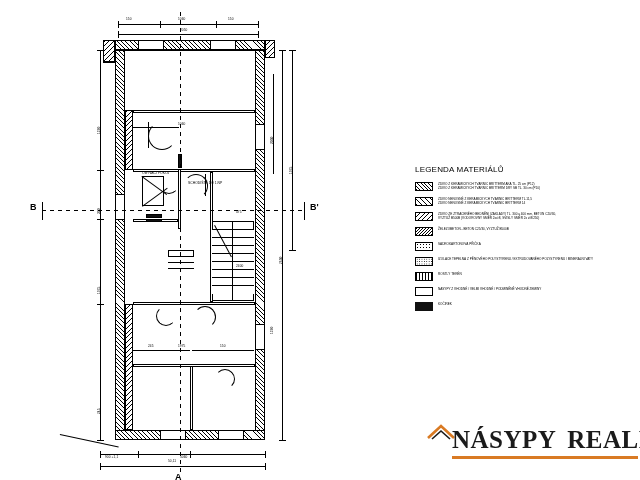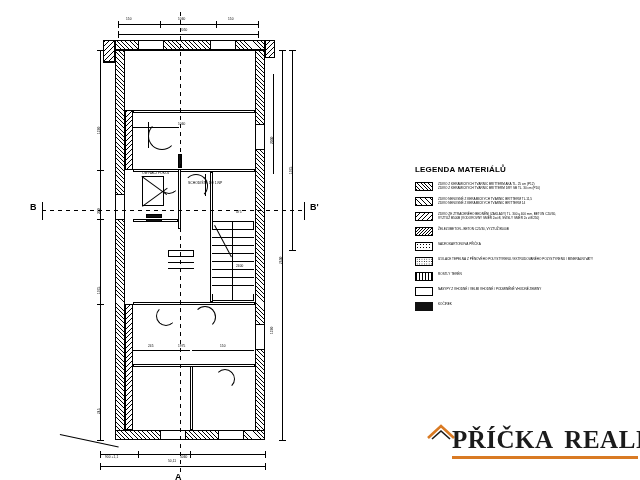--- a/index.html
+++ b/index.html
@@ -68,21 +68,21 @@
     background-image:repeating-linear-gradient(90deg,#000 0 4px,transparent 4px 8px);
   }
   .dashv{
     position:absolute;width:1px;
     background-image:repeating-linear-gradient(180deg,#000 0 4px,transparent 4px 8px);
   }
 
   
   .legend{position:absolute;left:415px;top:165px;width:215px;}
   .legend-title{
-    font-size:8px;font-weight:bold;color:#000;margin-bottom:8px;letter-spacing:.2px;
+    font-size:8px;font-weight:normal;color:#000;margin-bottom:8px;letter-spacing:.2px;
   }
   .legend-row{display:flex;align-items:flex-start;margin-bottom:6px;}
   .swatch{
     width:18px;height:9px;flex:0 0 18px;border:0.7px solid #000;box-sizing:border-box;
     margin-right:5px;background:#fff;
   }
   .sw-brick45{background-image:repeating-linear-gradient(45deg,#000 0 0.8px,transparent 0.8px 2.6px);}
   .sw-brick45b{background-image:repeating-linear-gradient(45deg,#000 0 0.8px,transparent 0.8px 3.6px);}
   .sw-diag135{background-image:repeating-linear-gradient(-45deg,#000 0 0.8px,transparent 0.8px 3.2px);}
   .sw-diag135tight{background-image:repeating-linear-gradient(-45deg,#000 0 0.9px,transparent 0.9px 2.2px);}
@@ -312,18 +312,18 @@
       <div class="legend-text">KOČÍREK</div>
     </div>
   </div>
 
   <div class="logo">
     <svg class="logo-mark" viewBox="0 0 30 30">
       <path d="M2 16 L15 4 L28 16" fill="none" stroke="#d97a23" stroke-width="2.6"></path>
       <path d="M6 17 L15 9 L24 17" fill="none" stroke="#1b1b1b" stroke-width="1.6"></path>
     </svg>
     <div class="logo-text">
-      <span>PŘÍČKA</span><span class="accent" style="padding:0 2px;">&nbsp;</span><span>REALITNÍ</span>
+      <span>NÁSYPY</span><span class="accent" style="padding:0 2px;">&nbsp;</span><span>REALITNÍ</span>
     </div>
     <div class="logo-bar"></div>
   </div>
 
 </div>
 
 </body></html>

